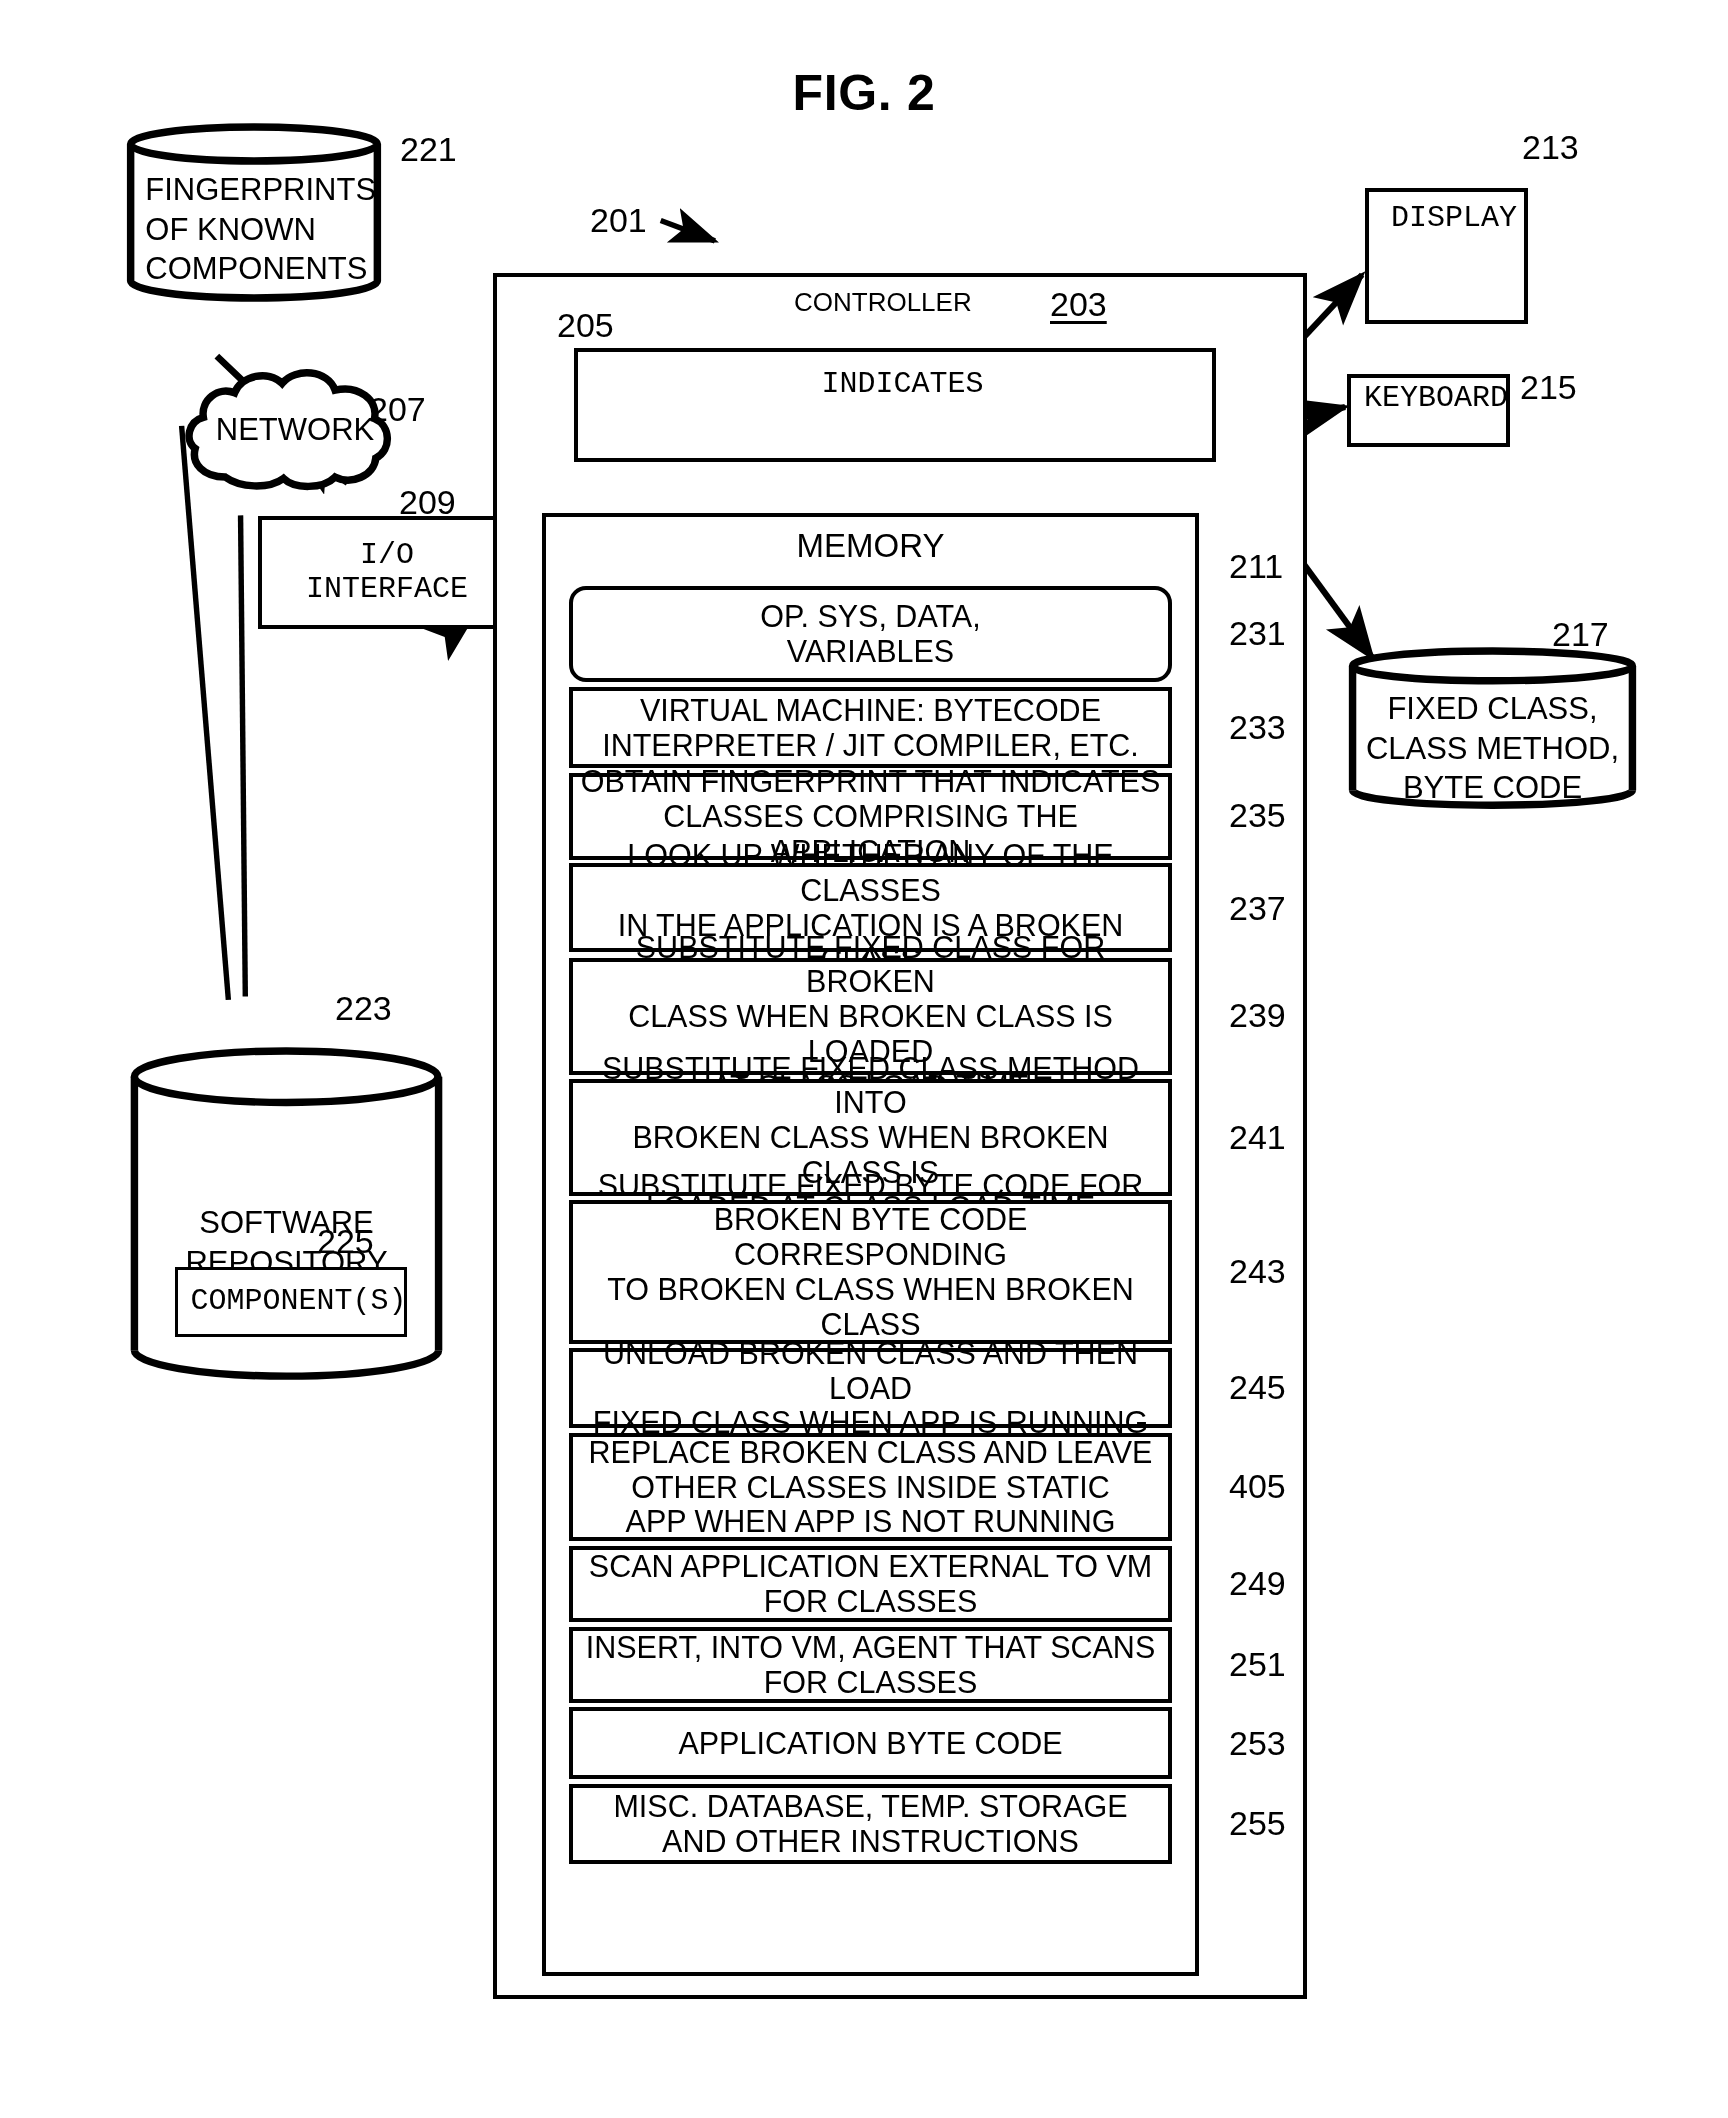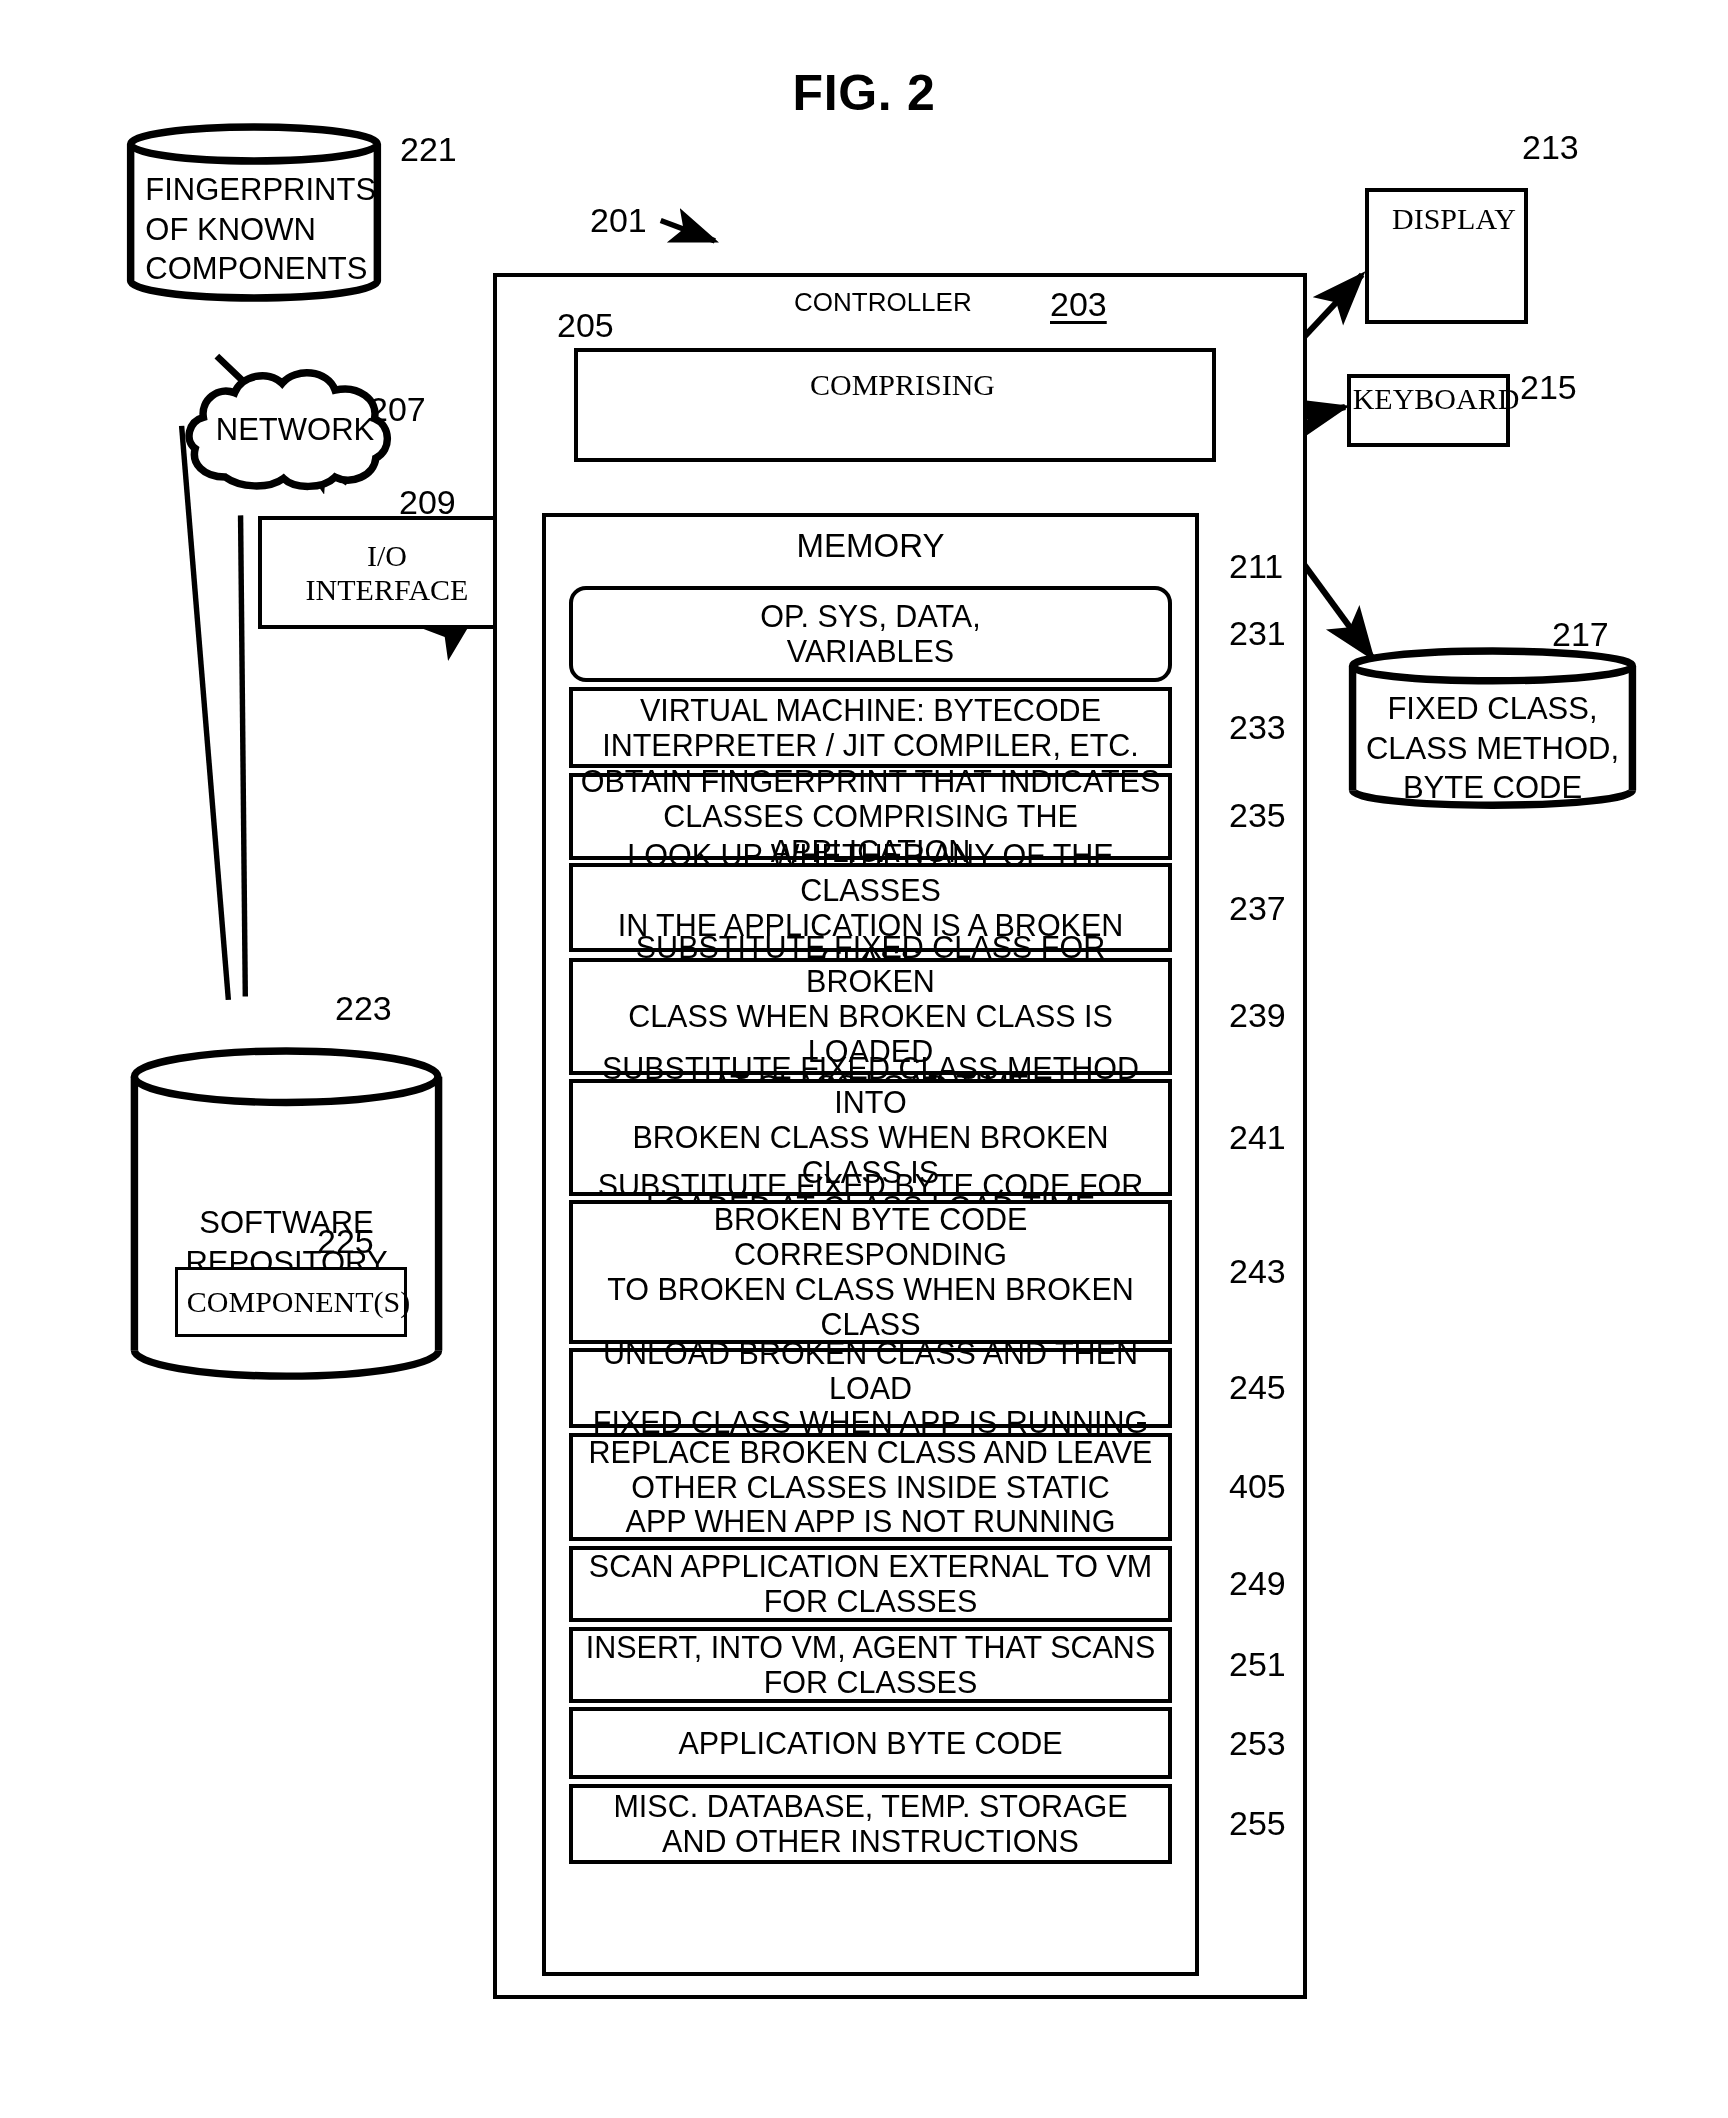--- a/index.html
+++ b/index.html
@@ -51,21 +51,21 @@
     background: #fff;
     box-sizing: border-box;
   }
   .centered-text {
     display: flex;
     align-items: center;
     justify-content: center;
     text-align: left;
     line-height: 1.12;
     font-size: 30px;
-    font-family: Liberation Serif, serif;
+    font-family: Liberation Mono, monospace;
     padding-left: 15px;
   }
 
   
   .cyl { position: absolute; }
   .cyl svg { display: block; }
   .cyl-label {
     position: absolute;
     left: 0; right: 0;
     text-align: center;
@@ -204,21 +204,21 @@
 
   <div class="abs ref" style="left:590px; top:203px;">201</div>
 
   <div class="abs" style="left:493px; top:273px; width:814px; height:1726px; border:4.7px solid #000; background:#fff; box-sizing:border-box;"></div>
 
   <div class="abs" style="left:794px; top:287px; font-size:26px;">CONTROLLER</div>
   <div class="abs ref underlined" style="left:1050px; top:287px;">203</div>
   <div class="abs ref" style="left:557px; top:308px;">205</div>
 
   <div class="abs box centered-text" style="left:574px; top:348px; width:642px; height:114px; align-items:flex-start; padding-top:16.3px;">
-    <span>COMPRISING</span>
+    <span>INDICATES</span>
   </div>
 
   <div class="abs box centered-text" style="left:1365px; top:188px; width:163px; height:136px; align-items:flex-start; padding-top:9.5px;">
     <span>DISPLAY</span>
   </div>
   <div class="abs ref" style="left:1522px; top:130px;">213</div>
 
   <div class="abs box centered-text" style="left:1347px; top:374px; width:163px; height:73px; align-items:flex-start; padding-top:4.1px;">
     <span>KEYBOARD</span>
   </div>

